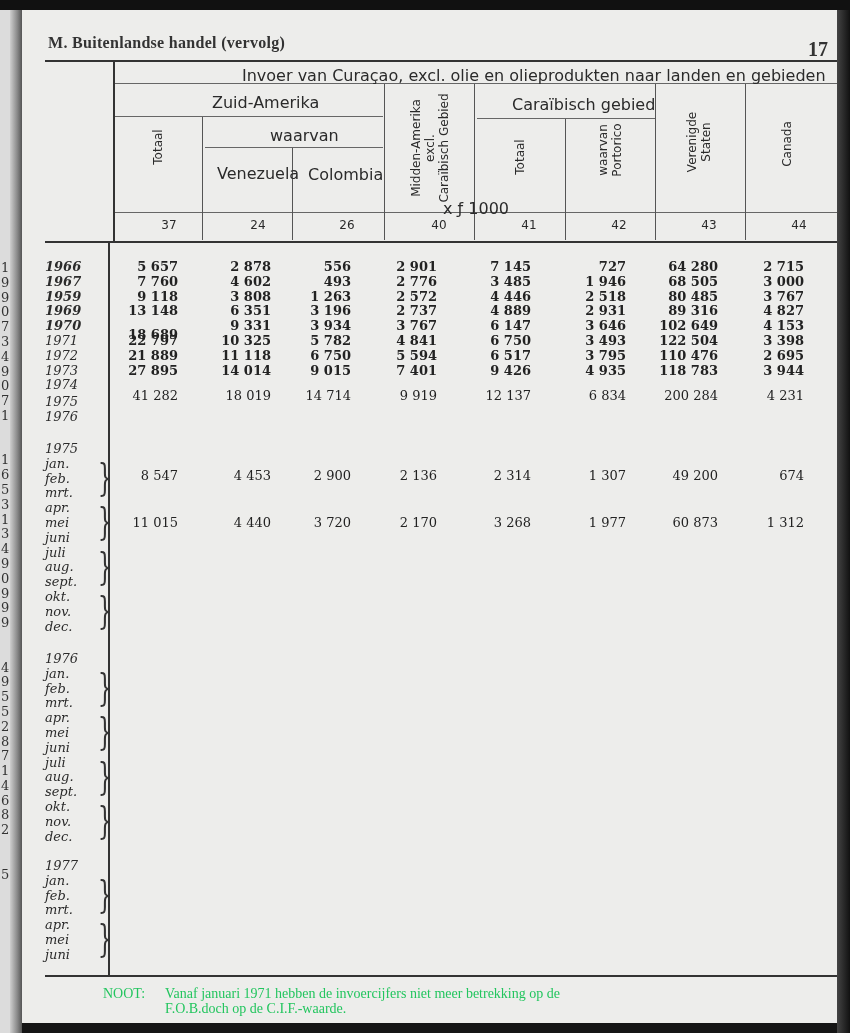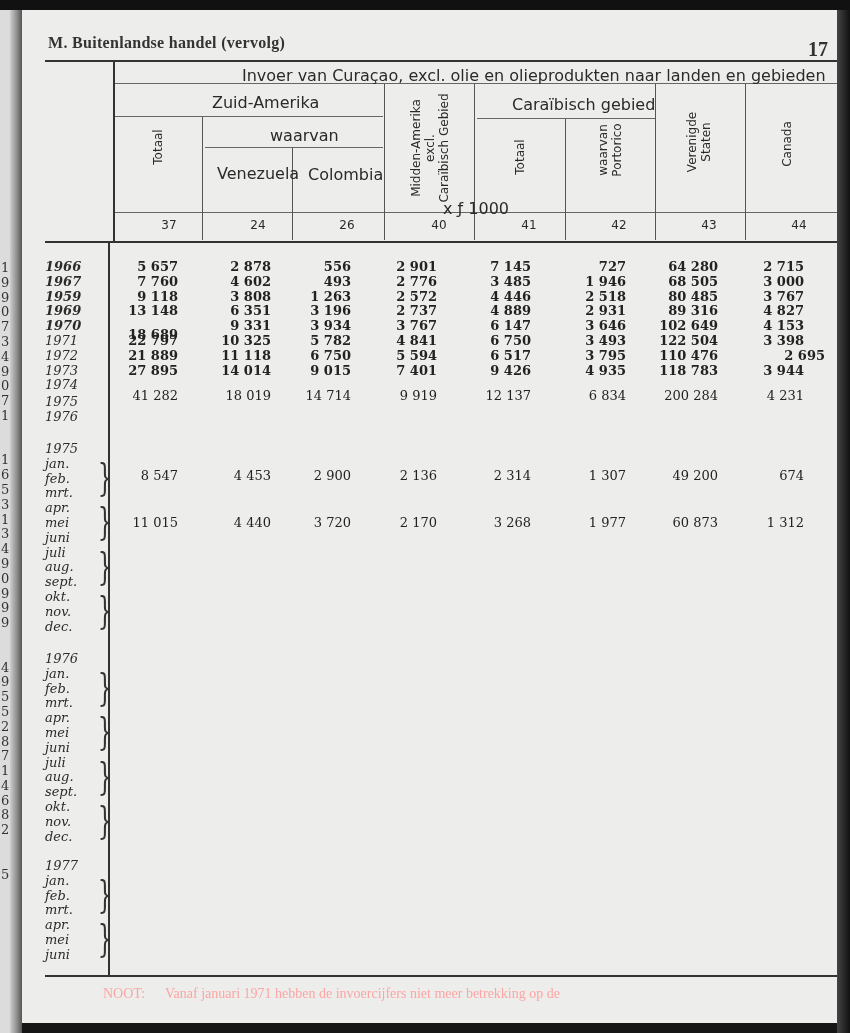--- a/index.html
+++ b/index.html
@@ -20,21 +20,21 @@
   .h-text { position:absolute; font-family:"DejaVu Sans", sans-serif; font-size:16px; color:#2a2a2a; white-space:nowrap; }
   .rot { position:absolute; transform:rotate(-90deg); transform-origin:center center; font-family:"DejaVu Sans", sans-serif; font-size:12px; color:#2a2a2a; white-space:nowrap; text-align:center; line-height:14px; }
   .colnum { position:absolute; top:218px; font-family:"DejaVu Sans", sans-serif; font-size:12px; text-align:center; color:#2a2a2a;margin-left:14px; }
 
   .rowlabel { position:absolute; left:45px; font-family:"DejaVu Serif", serif; font-style:italic; font-size:13px; line-height:15px; color:#2b2b2b; }
   .rowlabel.bold { font-weight:bold; }
   .cell { position:absolute; font-family:"DejaVu Serif", serif; font-size:13px; line-height:15px; text-align:right; color:#222; white-space:nowrap; }
   .cell.bold { font-weight:bold; }
   .brace { position:absolute; left:93px; font-family:"DejaVu Serif", serif; font-size:38px; line-height:38px; color:#333; transform:scaleX(0.6); }
 
-  .note { position:absolute; left:103px; top:986px; font-family:"Liberation Serif", serif; font-size:14px; line-height:15px; color:#fca5a5; }
+  .note { position:absolute; left:103px; top:986px; font-family:"Liberation Serif", serif; font-size:14px; line-height:15px; color:#22c55e; }
   .note .lbl { display:inline-block; width:62px; }
   .note .line2 { padding-left:62px; }
 </style>
 </head>
 <body>
 
 <div class="top-border"></div>
 <div class="left-strip">
   <div class="shade"></div>
 <div class="digits" style="top: 250px;">
@@ -198,21 +198,21 @@
     <div class="cell bold" style="top: 333px; left: 638px; width: 80px;">122 504</div>
     <div class="cell bold" style="top: 333px; left: 724px; width: 80px;">3 398</div>
     <div class="rowlabel" style="top: 347.8px;">1972</div>
     <div class="cell bold" style="top: 347.8px; left: 98px; width: 80px;">21 889</div>
     <div class="cell bold" style="top: 347.8px; left: 191px; width: 80px;">11 118</div>
     <div class="cell bold" style="top: 347.8px; left: 271px; width: 80px;">6 750</div>
     <div class="cell bold" style="top: 347.8px; left: 357px; width: 80px;">5 594</div>
     <div class="cell bold" style="top: 347.8px; left: 451px; width: 80px;">6 517</div>
     <div class="cell bold" style="top: 347.8px; left: 546px; width: 80px;">3 795</div>
     <div class="cell bold" style="top: 347.8px; left: 638px; width: 80px;">110 476</div>
-    <div class="cell bold" style="top: 347.8px; left: 745px; width: 80px;">2 695</div>
+    <div class="cell bold" style="top: 347.8px; left: 724px; width: 80px;">2 695</div>
     <div class="rowlabel" style="top: 362.6px;">1973</div>
     <div class="cell bold" style="top: 362.6px; left: 98px; width: 80px;">27 895</div>
     <div class="cell bold" style="top: 362.6px; left: 191px; width: 80px;">14 014</div>
     <div class="cell bold" style="top: 362.6px; left: 271px; width: 80px;">9 015</div>
     <div class="cell bold" style="top: 362.6px; left: 357px; width: 80px; text-align: right;">7 401</div>
     <div class="cell bold" style="top: 362.6px; left: 451px; width: 80px;">9 426</div>
     <div class="cell bold" style="top: 362.6px; left: 546px; width: 80px;">4 935</div>
     <div class="cell bold" style="top: 362.6px; left: 638px; width: 80px;">118 783</div>
     <div class="cell bold" style="top: 362.6px; left: 724px; width: 80px;">3 944</div>
     <div class="rowlabel" style="top: 377.4px;">1974</div>
@@ -283,13 +283,14 @@
     <div class="rowlabel" style="top: 917.2px;">apr.</div>
     <div class="rowlabel" style="top: 932px;">mei</div>
     <div class="rowlabel" style="top: 946.8px;">juni</div>
     <div class="brace" style="top: 874.8px;">}</div>
     <div class="brace" style="top: 919.2px;">}</div>
   </div>
 
 <div class="hline" style="left:45px;top:975px;width:792px;height:2px;"></div>
 <div class="note">
   <div><span class="lbl">NOOT:</span><span>Vanaf januari 1971 hebben de invoercijfers niet meer betrekking op de</span></div>
+  <div class="line2">F.O.B.doch op de C.I.F.-waarde.</div>
 </div>
 
 </body></html>

